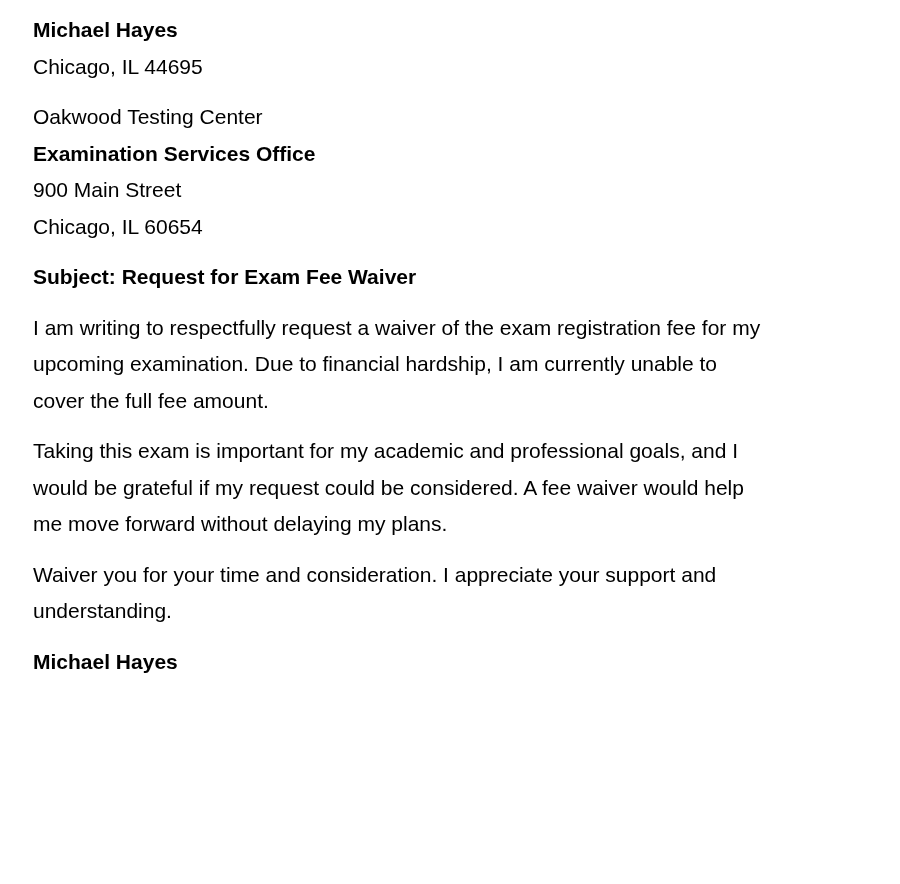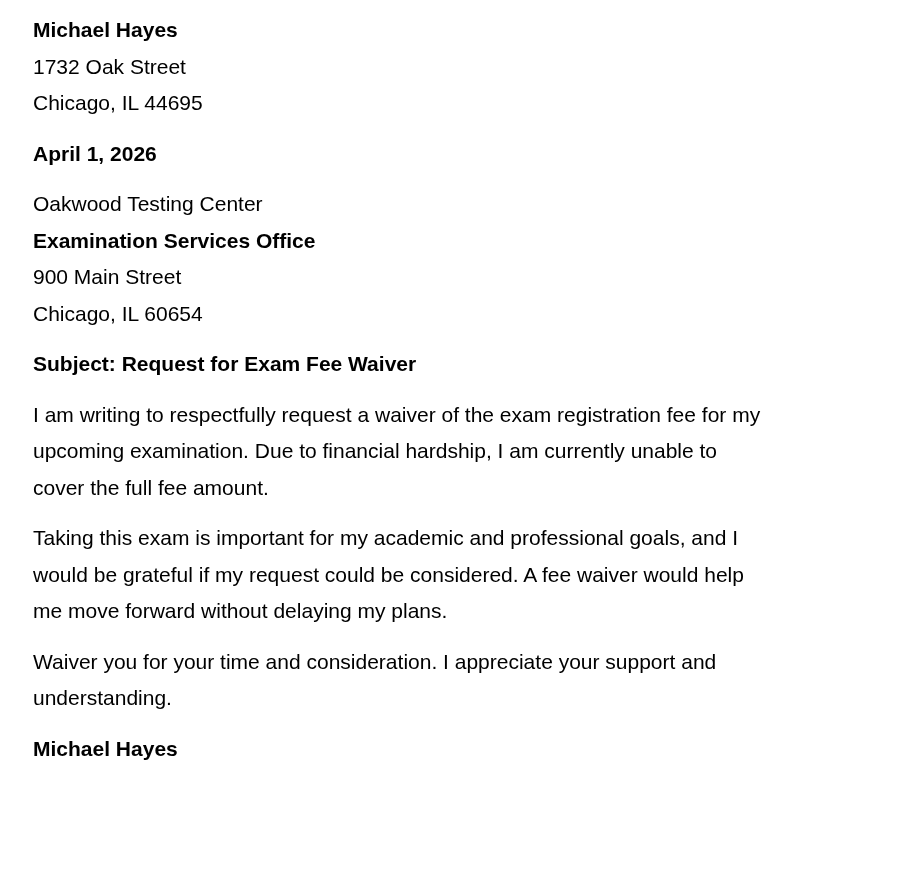--- a/index.html
+++ b/index.html
@@ -35,27 +35,23 @@
     max-width: 845px;
   }
 </style>
 </head>
 <body>
 
 <div class="letter">
 
   <div class="block">
     <span class="line bold">Michael Hayes</span>
-    <span class="line">1732 Oak Street</span>
     <span class="line">Chicago, IL 44695</span>
   </div>
 
-  <div class="block">
-    <span class="line bold">April 1, 2026</span>
-  </div>
 
   <div class="block">
     <span class="line">Oakwood Testing Center</span>
     <span class="line bold">Examination Services Office</span>
     <span class="line">900 Main Street</span>
     <span class="line">Chicago, IL 60654</span>
   </div>
 
   <div class="block">
     <span class="line bold">Subject: Request for Exam Fee Waiver</span>

